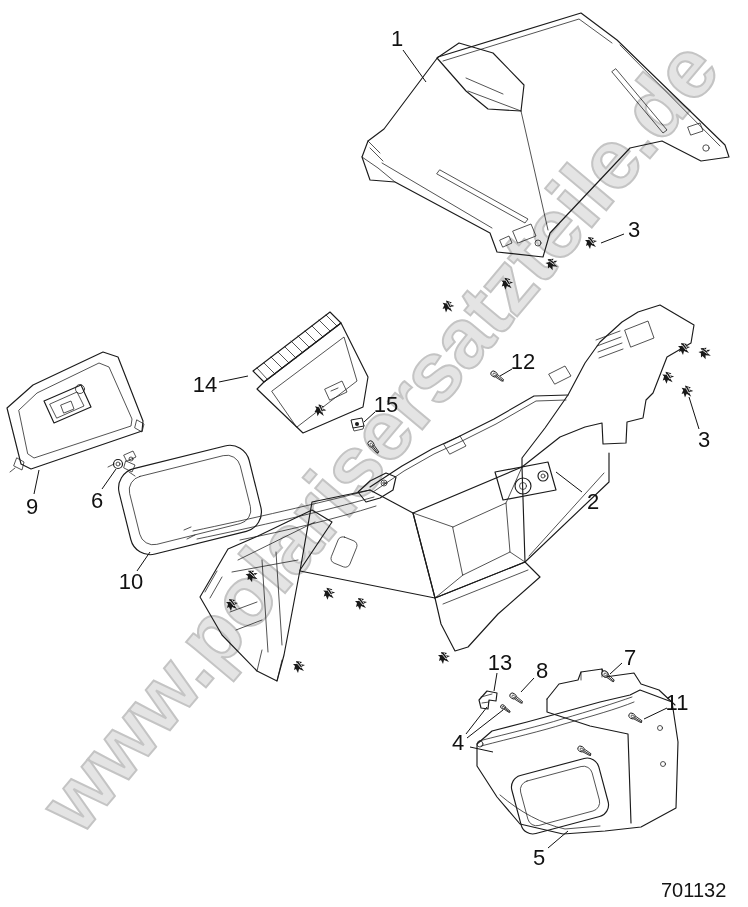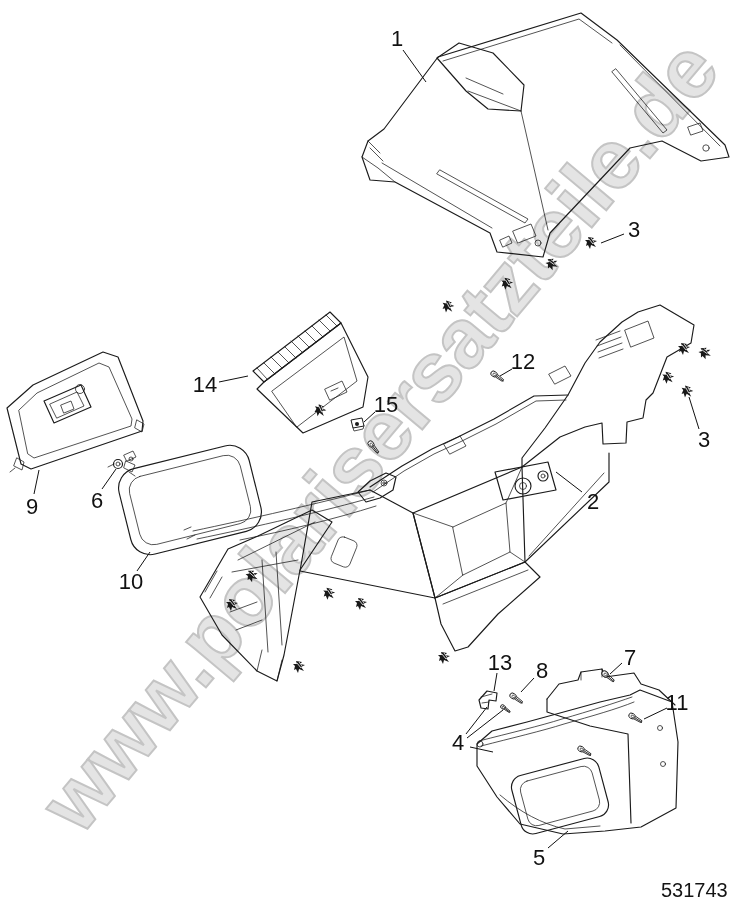--- a/index.html
+++ b/index.html
@@ -245,14 +245,14 @@
         <text x="677" y="702" class="callout">11</text>
         <line x1="466" y1="734" x2="487" y2="707" class="leader"></line>
         <line x1="467" y1="738" x2="503" y2="710" class="leader"></line>
         <line x1="470" y1="747" x2="493" y2="752" class="leader"></line>
         <text x="458" y="742" class="callout">4</text>
         <line x1="548" y1="848" x2="568" y2="831" class="leader"></line>
         <text x="539" y="857" class="callout">5</text>
       </g>
   </svg>
 
-  <div class="part-number">531743</div>
+  <div class="part-number">701132</div>
 </div>
 
 </body></html>

